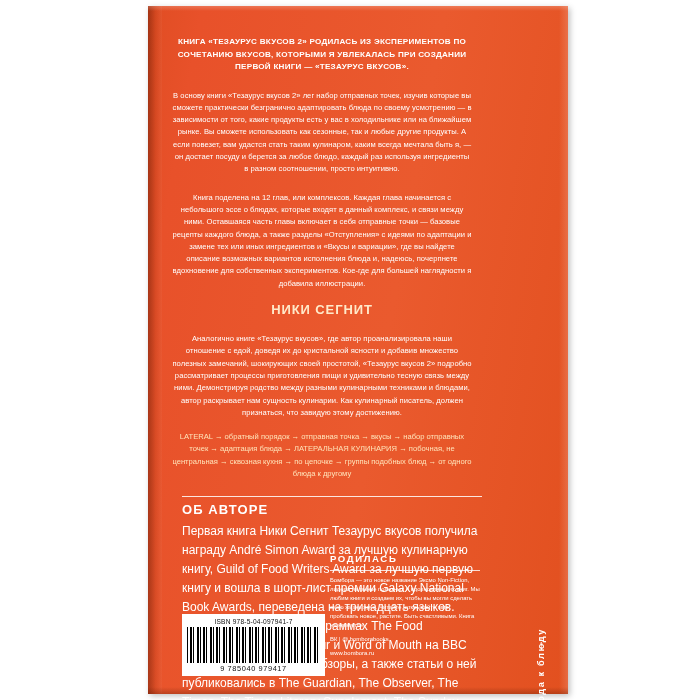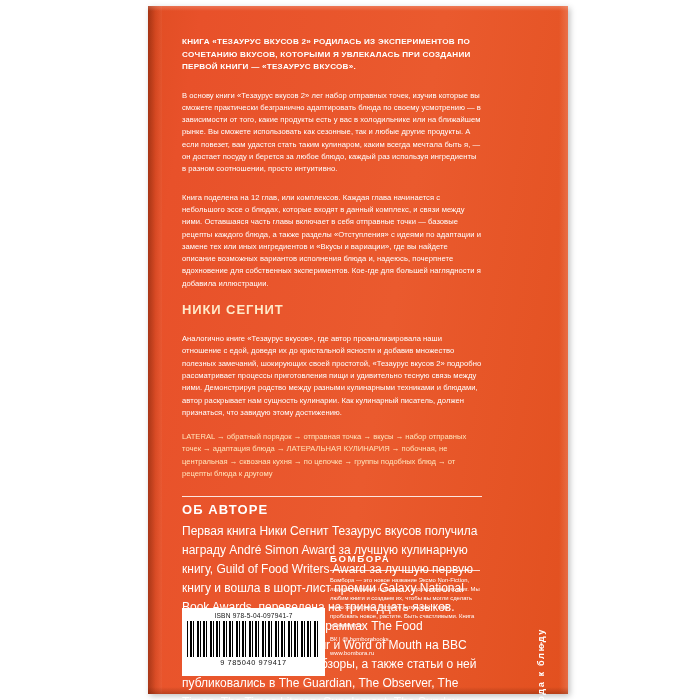--- a/index.html
+++ b/index.html
@@ -62,24 +62,25 @@
     position: absolute;
     left: 0;
     bottom: 0;
     width: 100%;
     height: 7px;
     background: linear-gradient(0deg, rgba(80,20,0,0.30) 0%, rgba(0,0,0,0) 100%);
   }
 
   .content {
     position: absolute;
-    left: 34px;
+    left: 24px;
     top: 30px;
     width: 300px;
     color: #ffffff;
+    text-align: center;
   }
 
   .lead {
     font-size: 8.1px;
     line-height: 1.55;
     letter-spacing: 0.25px;
     font-weight: 700;
     text-transform: uppercase;
     margin: 0 0 14px 0;
   }
@@ -157,21 +158,21 @@
     line-height: 1;
   }
 
   
   .barcode-wrap {
     position: absolute;
     left: 34px;
     bottom: 18px;
     width: 143px;
     background: #ffffff;
-    padding: 4px 5px 9px 5px;
+    padding: 4px 5px 3px 5px;
     box-sizing: border-box;
   }
   .isbn-text {
     font-size: 6.6px;
     color: #111;
     text-align: center;
     letter-spacing: 0.2px;
     margin-bottom: 2px;
     font-family: "Liberation Sans", sans-serif;
   }
@@ -236,40 +237,40 @@
     <div class="edge-bottom"></div>
 
     <div class="content">
       <p class="lead">КНИГА «ТЕЗАУРУС ВКУСОВ 2» РОДИЛАСЬ ИЗ ЭКСПЕРИМЕНТОВ ПО СОЧЕТАНИЮ ВКУСОВ, КОТОРЫМИ Я УВЛЕКАЛАСЬ ПРИ СОЗДАНИИ ПЕРВОЙ КНИГИ — «ТЕЗАУРУС ВКУСОВ».</p>
       <p class="body">В основу книги «Тезаурус вкусов 2» лег набор отправных точек, изучив которые вы сможете практически безгранично адаптировать блюда по своему усмотрению — в зависимости от того, какие продукты есть у вас в холодильнике или на ближайшем рынке. Вы сможете использовать как сезонные, так и любые другие продукты. А если повезет, вам удастся стать таким кулинаром, каким всегда мечтала быть я, — он достает посуду и берется за любое блюдо, каждый раз используя ингредиенты в разном соотношении, просто интуитивно.</p>
       <p class="body">Книга поделена на 12 глав, или комплексов. Каждая глава начинается с небольшого эссе о блюдах, которые входят в данный комплекс, и связи между ними. Оставшаяся часть главы включает в себя отправные точки — базовые рецепты каждого блюда, а также разделы «Отступления» с идеями по адаптации и замене тех или иных ингредиентов и «Вкусы и вариации», где вы найдете описание возможных вариантов исполнения блюда и, надеюсь, почерпнете вдохновение для собственных экспериментов. Кое-где для большей наглядности я добавила иллюстрации.</p>
 
       <div class="byline">НИКИ СЕГНИТ</div>
       <p class="body">Аналогично книге «Тезаурус вкусов», где автор проанализировала наши отношение с едой, доведя их до кристальной ясности и добавив множество полезных замечаний, шокирующих своей простотой, «Тезаурус вкусов 2» подробно рассматривает процессы приготовления пищи и удивительно тесную связь между ними. Демонстрируя родство между разными кулинарными техниками и блюдами, автор раскрывает нам сущность кулинарии. Как кулинарный писатель, должен признаться, что завидую этому достижению.</p>
 
-      <p class="keywords">LATERAL → обратный порядок → отправная точка → вкусы → набор отправных точек → адаптация блюда → ЛАТЕРАЛЬНАЯ КУЛИНАРИЯ → побочная, не центральная → сквозная кухня → по цепочке → группы подобных блюд → от рецепты блюда к другому</p>
+      <p class="keywords">LATERAL → обратный порядок → отправная точка → вкусы → набор отправных точек → адаптация блюда → ЛАТЕРАЛЬНАЯ КУЛИНАРИЯ → побочная, не центральная → сквозная кухня → по цепочке → группы подобных блюд → от одного блюда к другому</p>
     </div>
 
     <div class="author-box">
       <div class="author-rule"></div>
       <div class="author-title">ОБ АВТОРЕ</div>
       <div class="author-text">Первая книга Ники Сегнит Тезаурус вкусов получила награду André Simon Award за лучшую кулинарную книгу, Guild of Food Writers Award за лучшую первую книгу и вошла в шорт-лист премии Galaxy National Book Awards, переведена на тринадцать языков. Автор участвовала в программах The Food Programme, Woman's Hour и Word of Mouth на BBC Radio 4, а ее колонки и обзоры, а также статьи о ней публиковались в The Guardian, The Observer, The Times, The Times Literary Supplement, The Sunday Times и Prospect magazine. Писательница живет в Лондоне с мужем и двумя детьми.</div>
     </div>
 
     <div class="tagline">Путеводитель от блюда к блюду</div>
     <div class="tagline-arrow">↑</div>
 
     <div class="barcode-wrap">
       <div class="isbn-text">ISBN 978-5-04-097941-7</div>
       <div class="bars"></div>
       <div class="barcode-num">9 785040 979417</div>
     </div>
 
     <div class="publisher">
-      <div class="pub-name">БОМБОРА</div>
+      <div class="pub-name">РОДИЛАСЬ</div>
       <div class="pub-rule"></div>
       <div class="pub-text">Бомбора — это новое название Эксмо Non-Fiction, лидера на рынке полезных и вдохновляющих книг. Мы любим книги и создаем их, чтобы вы могли сделать свою жизнь ярче. Читайте, открывайте мир, пробовать новое, растите. Быть счастливыми. Книга не на вилле.</div>
       <div class="pub-social glyph">ВК | @ bomborabooks</div>
       <div class="pub-social">www.bombora.ru</div>
     </div>
   </div>
 
 </div>
 
 </body></html>

